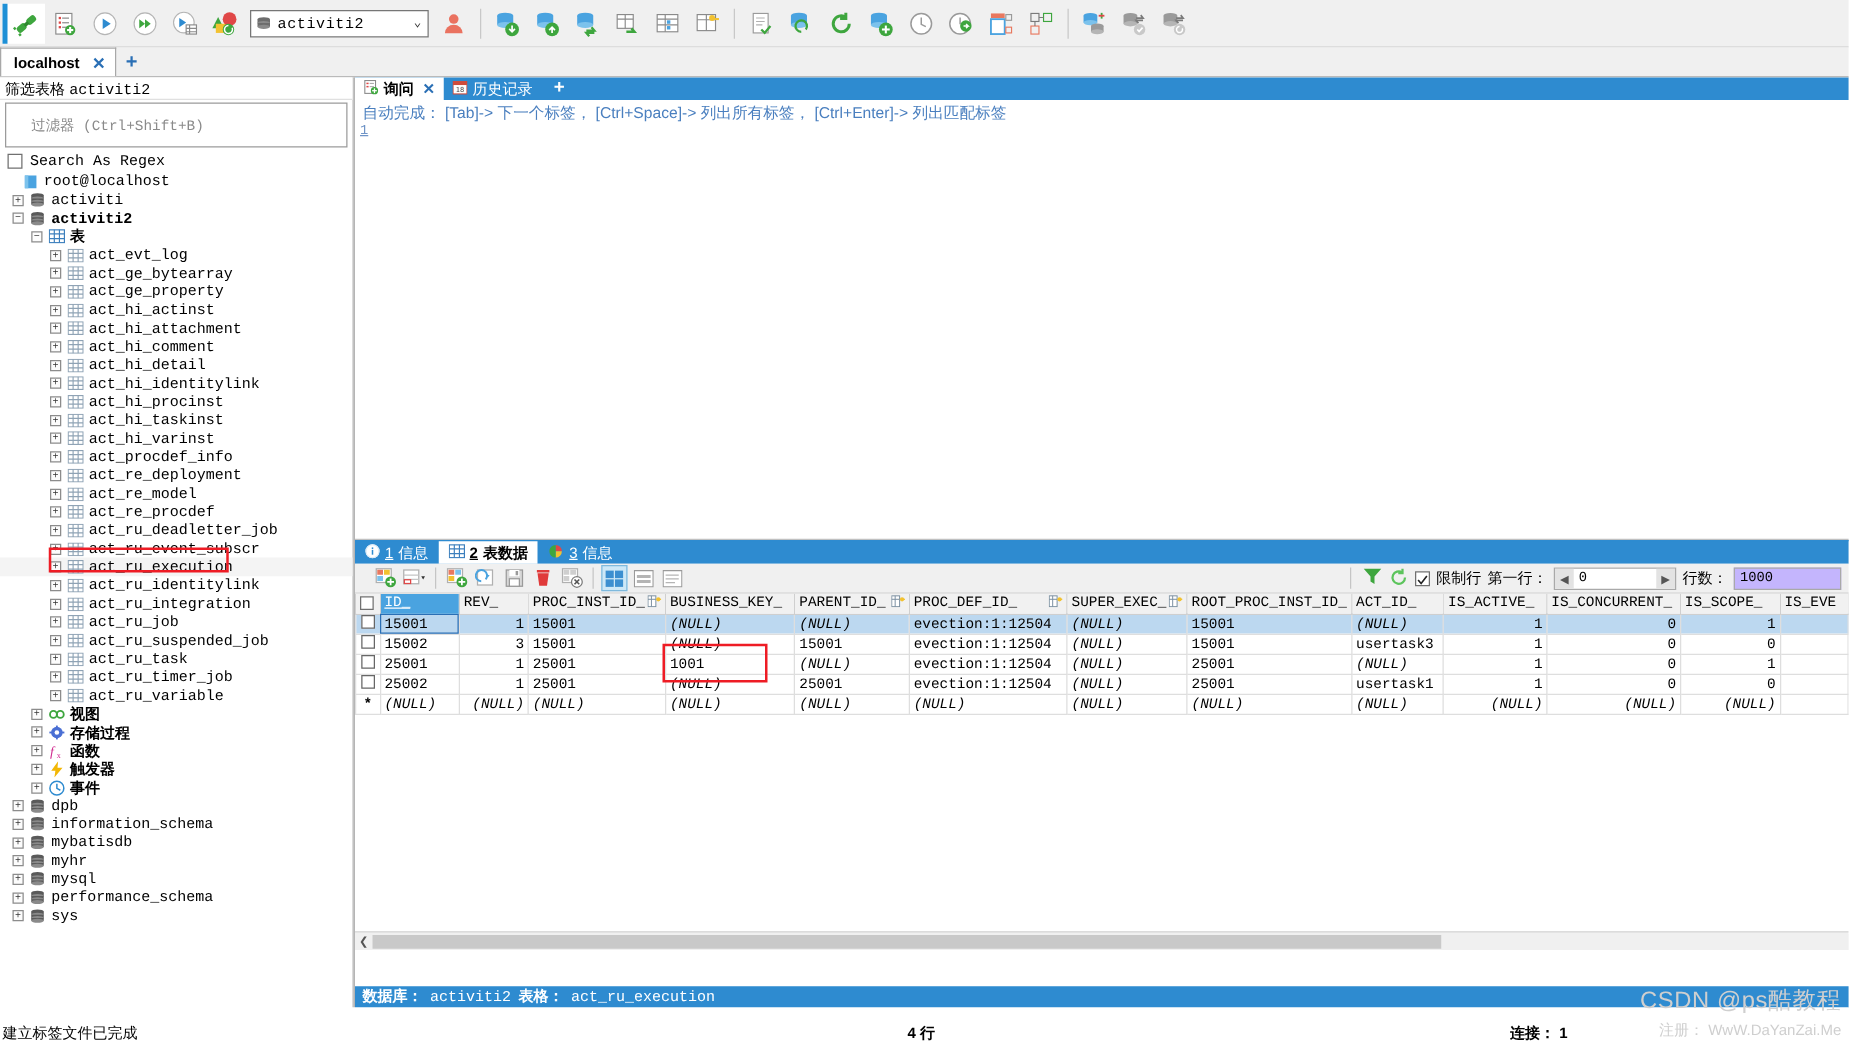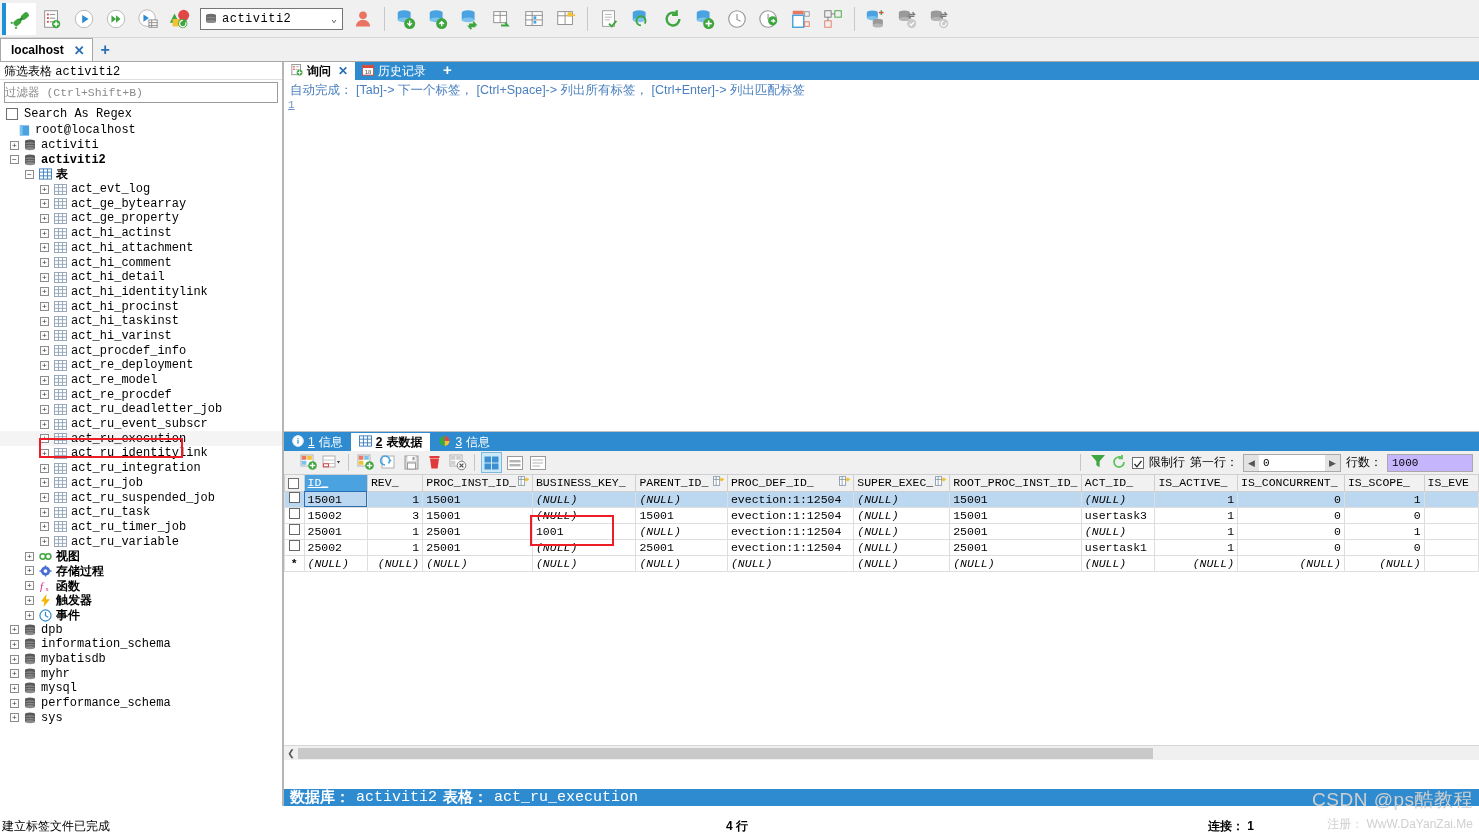--- a/index.html
+++ b/index.html
@@ -60,23 +60,23 @@
     position: absolute; left: 0; top: 62px; width: 283px; height: 744px;
     background: #fff; border-right: 1px solid #b5b5b5;
   }
   .sb-title {
     height: 18px; padding: 1px 4px; font-size: 12px;
     background: #fff; border-bottom: 1px solid #e0e0e0;
     white-space: nowrap;
   }
   .sb-title .db { font-family: "Liberation Mono", monospace; }
   .sb-filter {
-    margin: 2px 4px 2px 4px; height: 21px;
+    margin: 2px 4px 2px 4px; height: 36px;
     border: 1px solid #9b9b9b; background: #fff;
-    display: flex; align-items: center; padding: 0 0;
+    display: flex; align-items: center; padding: 0 20px;
     color: #8a8a8a; font-family: "Liberation Mono", monospace; font-size: 11.5px;
   }
   .sb-regex {
     display: flex; align-items: center; gap: 6px;
     padding: 2px 0 2px 6px; font-family: "Liberation Mono", monospace; font-size: 12px;
   }
   .cbx {
     width: 12px; height: 12px; border: 1px solid #707070; background: #fff;
     display: inline-block; flex: 0 0 12px;
   }
@@ -199,21 +199,21 @@
   .hs-left { width: 14px; height: 14px; display:flex;align-items:center;justify-content:center;
              font-size: 9px; color: #555; cursor: pointer;}
   .hs-track { flex: 1; height: 13px; position: relative; background: #f0f0f0;}
   .hs-thumb { position: absolute; left: 0; top: 1px; height: 11px; width: 855px; background: #c9c9c9; }
 
   .status-blue {
     position: absolute; left: 0; bottom: 0; height: 17px; width: 1195px;
     background: #2e8bd0; color: #fff; display: flex; align-items: center;
     padding-left: 6px; gap: 6px; font-size: 12px;
   }
-  .status-blue .mono { font-family: "Liberation Mono", monospace; font-size: 15px; }
+  .status-blue .mono { font-family: "Liberation Mono", monospace; font-size: 12px; }
 
   
   .appstatus {
     position: absolute; left: 0; bottom: 0; width: 1479px; height: 29px;
     background: #fff; font-size: 12px;
   }
   .appstatus .leftmsg { position: absolute; left: 2px; top: 12px; font-size: 12px; }
   .appstatus .rows { position: absolute; left: 726px; top: 12px; font-weight: bold; font-size: 12px;}
   .appstatus .conn { position: absolute; left: 1208px; top: 12px; font-weight: bold; font-size: 12px;}
   .watermark {

